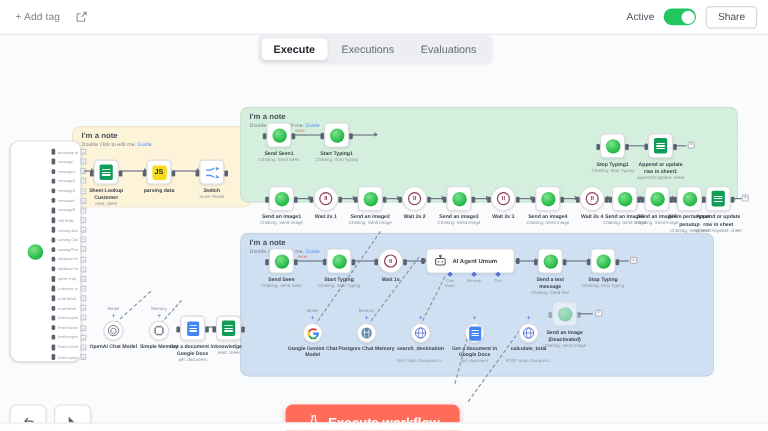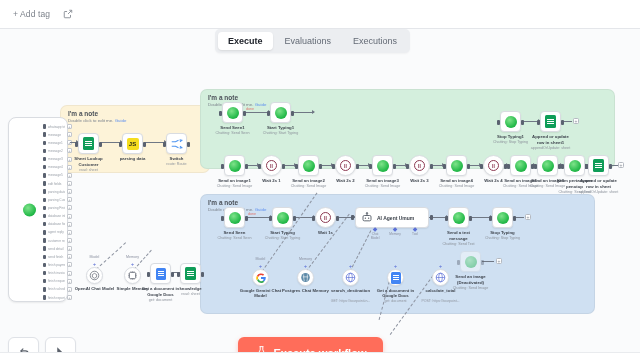--- a/index.html
+++ b/index.html
@@ -193,26 +193,31 @@
 </head>
 <body>
 
 <div id="topbar">
   <div id="addtag">+ Add tag</div>
   <div id="sharelink">
     <svg width="10" height="10" viewBox="0 0 16 16" fill="none" stroke="currentColor" stroke-width="1.5">
       <path d="M10 2h4v4M14 2L8 8M12 9.5V13a1 1 0 0 1-1 1H3a1 1 0 0 1-1-1V5a1 1 0 0 1 1-1h3.5"></path>
     </svg>
   </div>
+  <div id="topright">
+    <span id="activeLabel">Active</span>
+    <div id="toggle"></div>
+    <button id="shareBtn">Share</button>
+  </div>
 </div>
 
 <div id="tabs">
   <div class="tab active">Execute</div>
+  <div class="tab">Executions</div>
   <div class="tab">Evaluations</div>
-  <div class="tab">Executions</div>
 </div>
 
 <div id="canvas">
 
   <div class="group" id="grp-yellow">
     <div class="gtitle">I'm a note</div>
     <div class="gsub"><span>Double click to edit me.</span> <i>Guide</i></div>
   </div>
   <div class="group" id="grp-green">
     <div class="gtitle">I'm a note</div>

